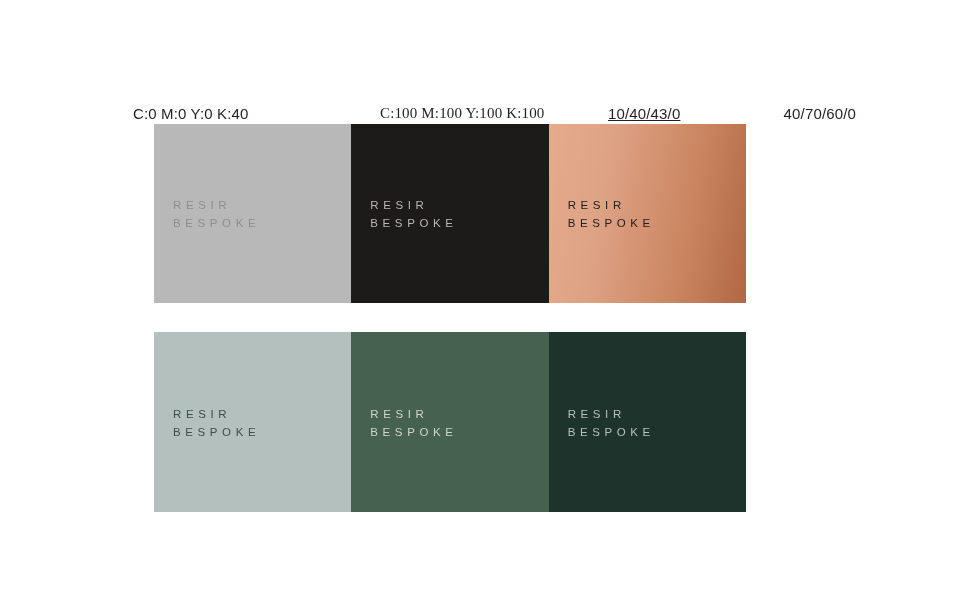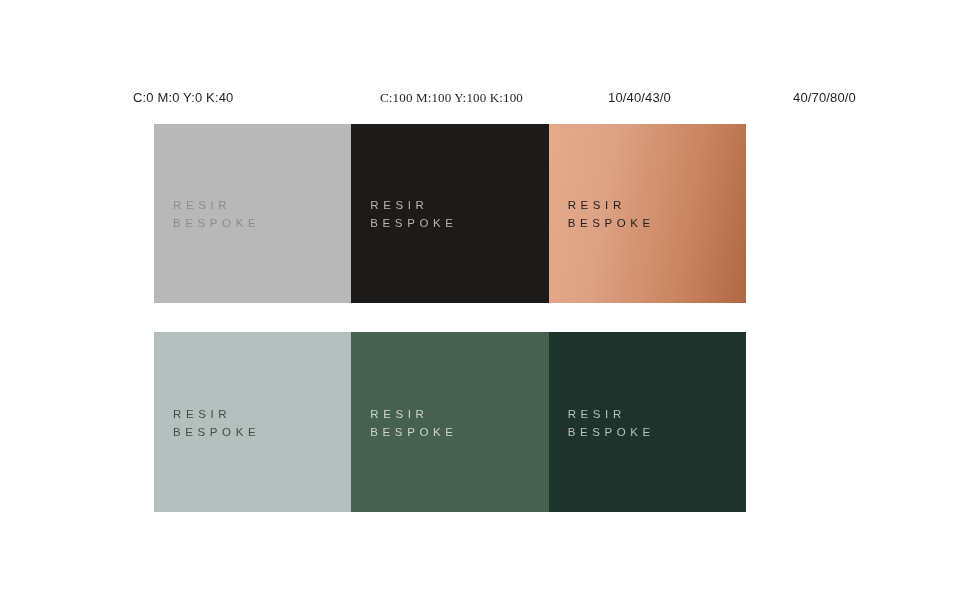--- a/index.html
+++ b/index.html
@@ -40,30 +40,30 @@
     width: 743px;
   }
   .palette-row.row-1 { margin-bottom: 29px; }
 
   .label-strip {
     position: relative;
     height: 28px;
   }
   .swatch-label {
     position: absolute;
-    bottom: 20px;
-    font-size: 13px;
+    bottom: 4px;
+    font-size: 15px;
     line-height: 13px;
     color: #231f20;
     letter-spacing: 0.15px;
     white-space: nowrap;
   }
   .swatch-label.lbl-c0 { left: 19px; }
   .swatch-label.lbl-c1 { left: 266px; font-family: Liberation Serif, serif; }
-  .swatch-label.lbl-c2 { left: 494px; }
+  .swatch-label.lbl-c2 { left: 494px; text-decoration: underline; }
   .swatch-label.lbl-c2r { right: 1px; }
 
   .swatch-strip {
     display: flex;
     width: 592px;
     padding-left: 40px;
   }
   .swatch-strip.row-1 { height: 179px; }
   .swatch-strip.row-2 { height: 180px; }
 
@@ -93,21 +93,21 @@
 <div class="top-artifact">B R A N D   C O L O U R   P A L E T T E</div>
 
 <div class="palette">
 
   <div class="palette-row row-1">
 
     <div class="label-strip">
       <span class="swatch-label lbl-c0">C:0 M:0 Y:0 K:40</span>
       <span class="swatch-label lbl-c1">C:100 M:100 Y:100 K:100</span>
       <span class="swatch-label lbl-c2">10/40/43/0</span>
-      <span class="swatch-label lbl-c2r">40/70/80/0</span>
+      <span class="swatch-label lbl-c2r">40/70/60/0</span>
     </div>
 
     <div class="swatch-strip row-1">
 
       <div class="swatch" style="background: rgb(184, 184, 184);">
         <div class="logo" style="color: rgb(142, 142, 142);">
           <span class="logo-line">RESIR</span>
           <span class="logo-line">BESPOKE</span>
         </div>
       </div>

